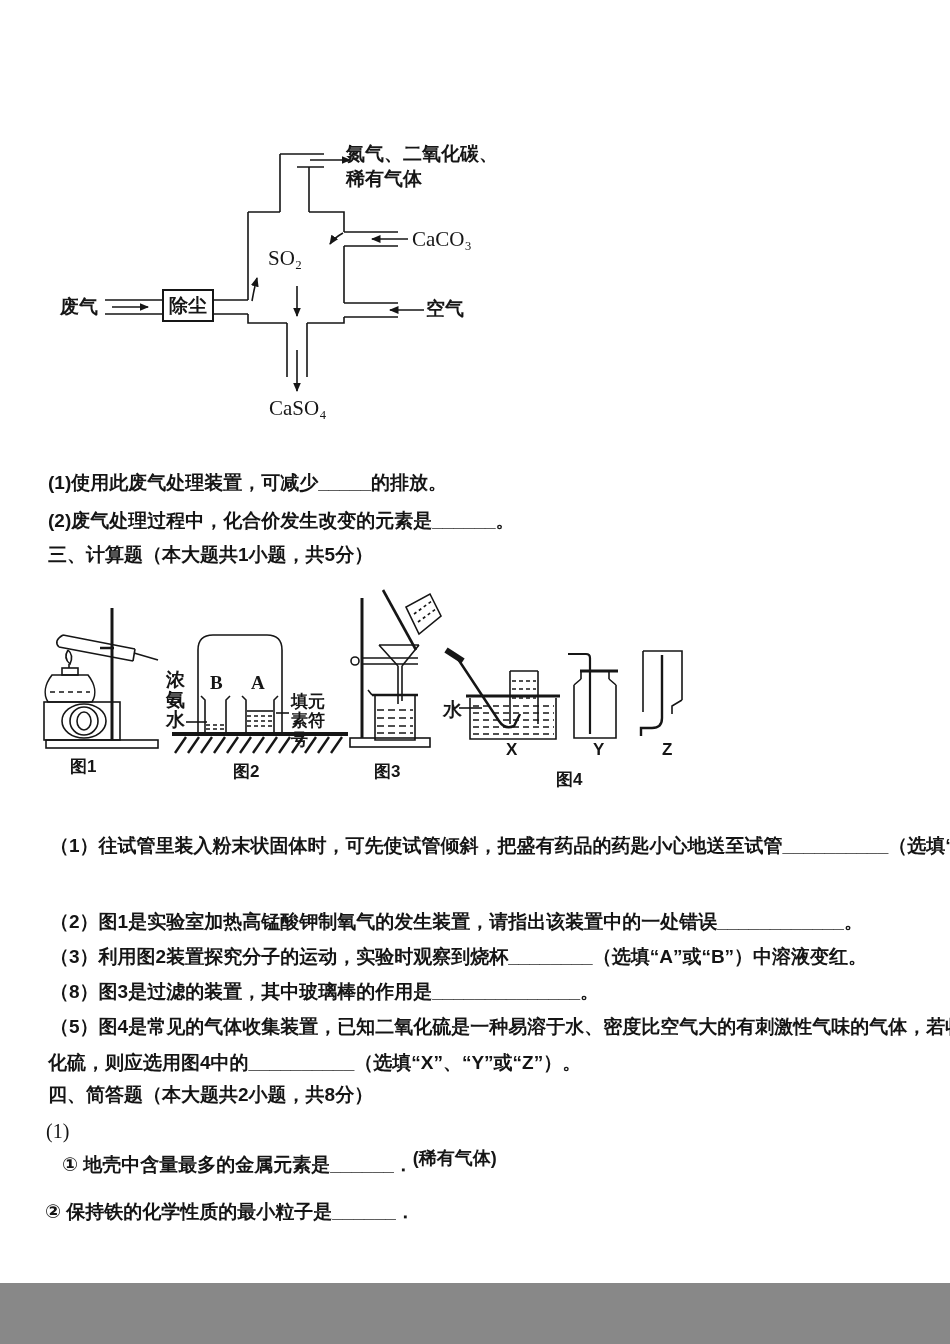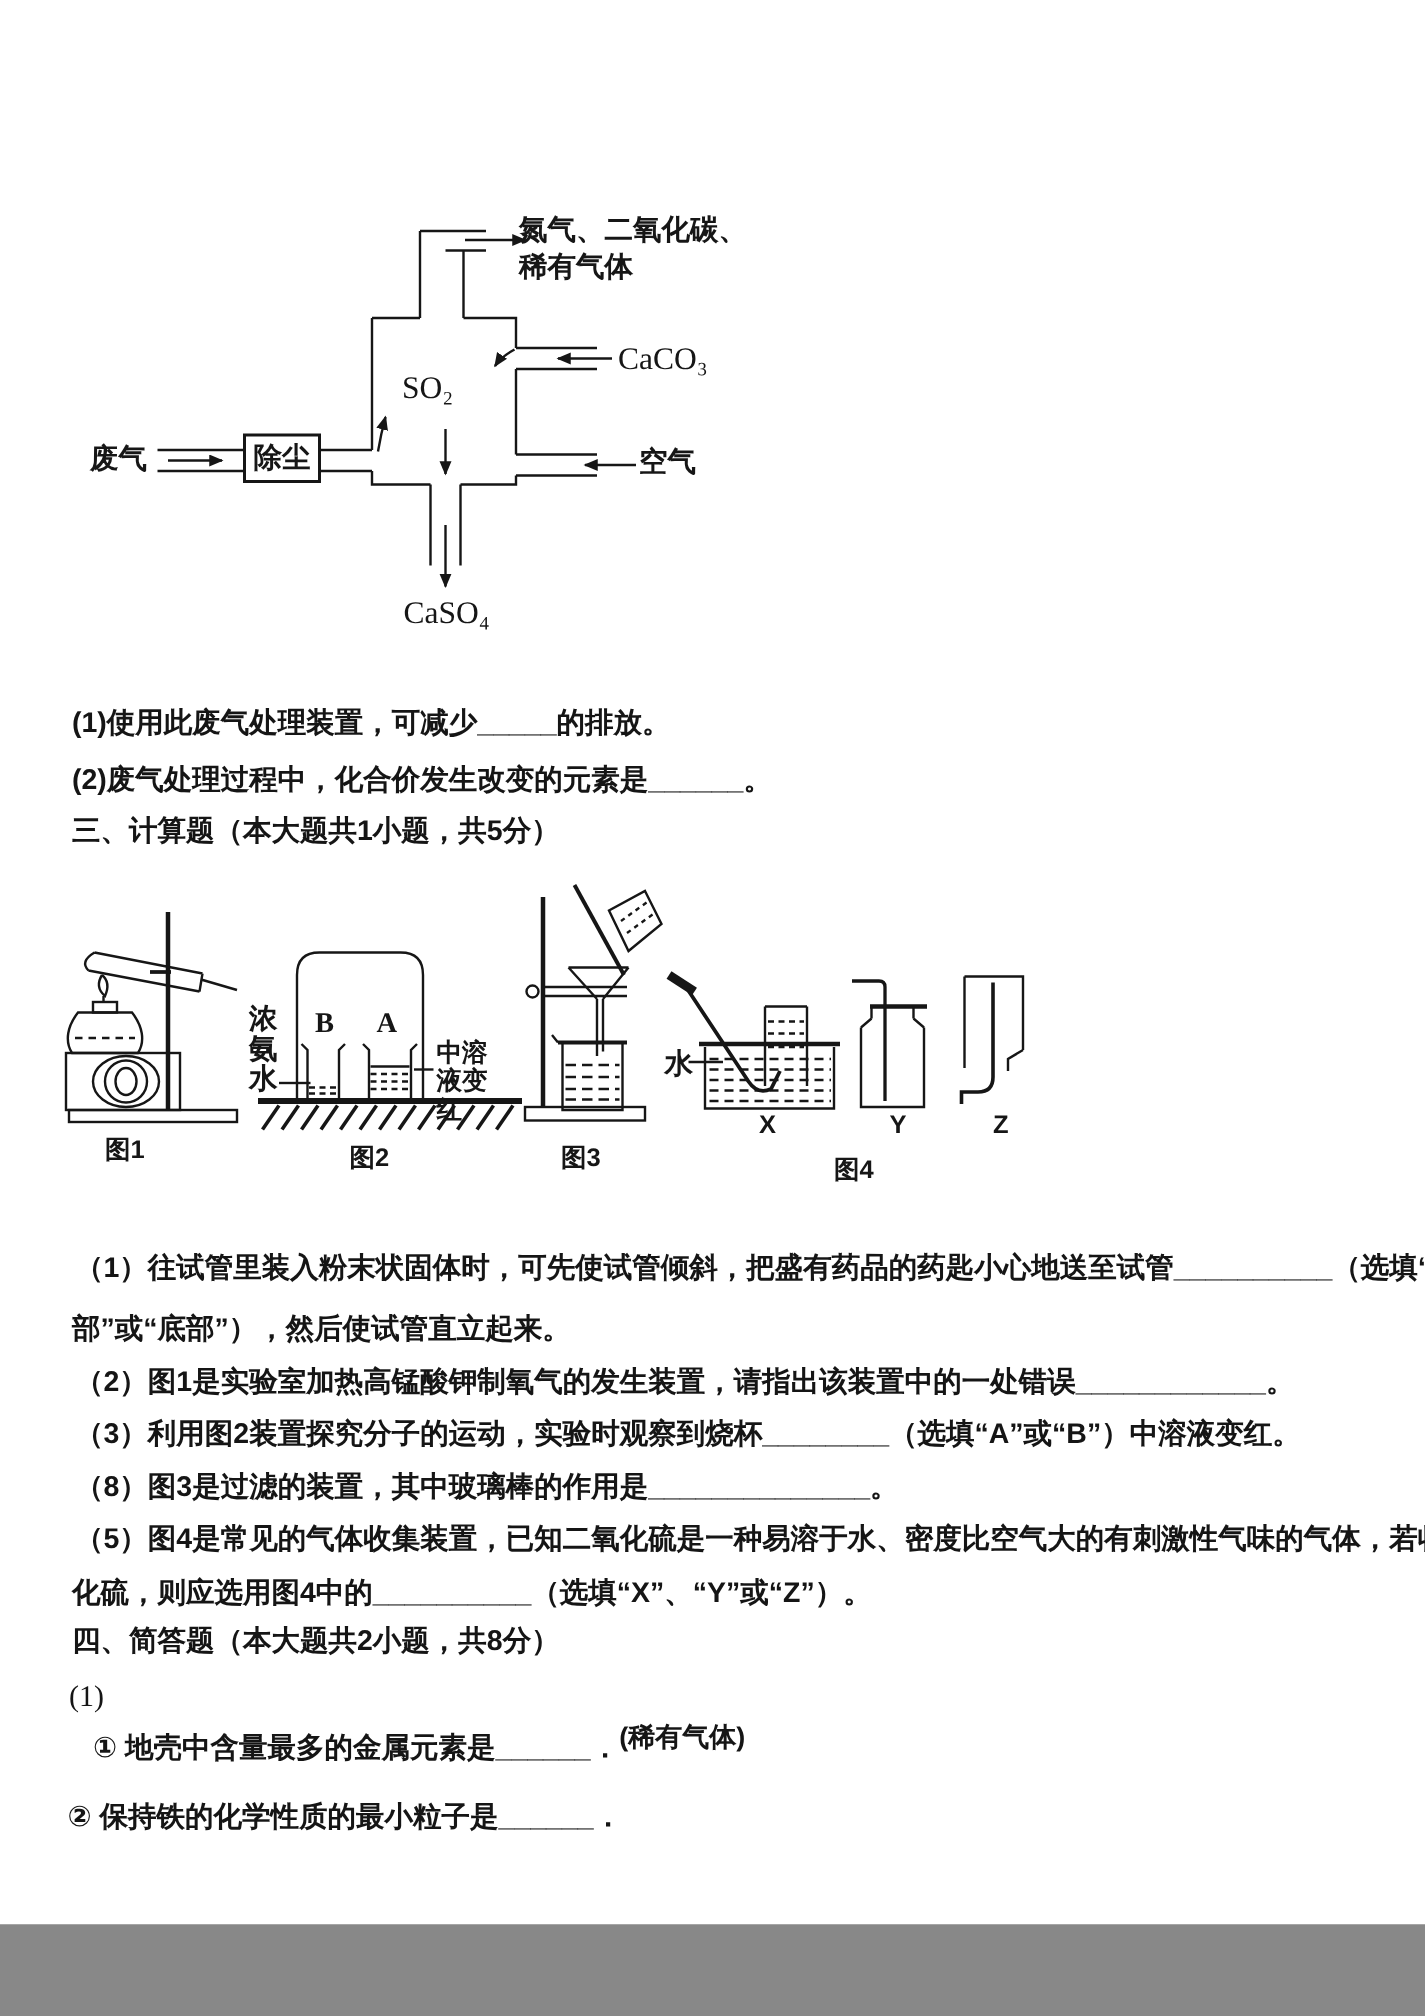--- a/index.html
+++ b/index.html
@@ -165,32 +165,31 @@
   <span class="lbl" style="left:426px;top:298px">空气</span>
   <span class="lbl formula" style="left:269px;top:397px">CaSO₄</span>
 
   <p class="line" style="left:48px;top:452px">(1)使用此废气处理装置，可减少_____的排放。</p>
   <p class="line" style="left:48px;top:490px">(2)废气处理过程中，化合价发生改变的元素是______。</p>
   <p class="line" style="left:48px;top:524px">三、计算题（本大题共1小题，共5分）</p>
 
   <span class="lbl serifline" style="left:210px;top:672px">B</span>
   <span class="lbl serifline" style="left:251px;top:672px">A</span>
   <span class="vlbl" style="left:163px;top:670px">浓氨水</span>
-  <span class="smalllbl" style="left:291px;top:692px">中溶液变红</span>
+  <span class="smalllbl" style="left:291px;top:692px">填元素符号</span>
   <span class="lbl" style="left:443px;top:699px">水</span>
   <span class="cap serifline" style="left:506px;top:740px">X</span>
   <span class="cap serifline" style="left:593px;top:740px">Y</span>
   <span class="cap serifline" style="left:662px;top:740px">Z</span>
   <span class="cap" style="left:70px;top:757px">图1</span>
   <span class="cap" style="left:233px;top:762px">图2</span>
   <span class="cap" style="left:374px;top:762px">图3</span>
   <span class="cap" style="left:556px;top:770px">图4</span>
 
   <p class="line" style="left:50px;top:815px">（1）往试管里装入粉末状固体时，可先使试管倾斜，把盛有药品的药匙小心地送至试管__________（选填“上部”、“中</p>
-  <p class="line" style="left:48px;top:856px">部”或“底部”），然后使试管直立起来。</p>
   <p class="line" style="left:50px;top:891px">（2）图1是实验室加热高锰酸钾制氧气的发生装置，请指出该装置中的一处错误____________。</p>
   <p class="line" style="left:50px;top:926px">（3）利用图2装置探究分子的运动，实验时观察到烧杯________（选填“A”或“B”）中溶液变红。</p>
   <p class="line" style="left:50px;top:961px">（8）图3是过滤的装置，其中玻璃棒的作用是______________。</p>
   <p class="line" style="left:50px;top:996px">（5）图4是常见的气体收集装置，已知二氧化硫是一种易溶于水、密度比空气大的有刺激性气味的气体，若收集二氧</p>
   <p class="line" style="left:48px;top:1032px">化硫，则应选用图4中的__________（选填“X”、“Y”或“Z”）。</p>
 
   <p class="line" style="left:48px;top:1064px">四、简答题（本大题共2小题，共8分）</p>
   <span class="marker" style="left:46px;top:1120px">(1)</span>
   <p class="line" style="left:62px;top:1134px"><span>① 地壳中含量最多的金属元素是______．</span><span class="note">(稀有气体)</span></p>
   <p class="line" style="left:45px;top:1181px">② 保持铁的化学性质的最小粒子是______．</p>

